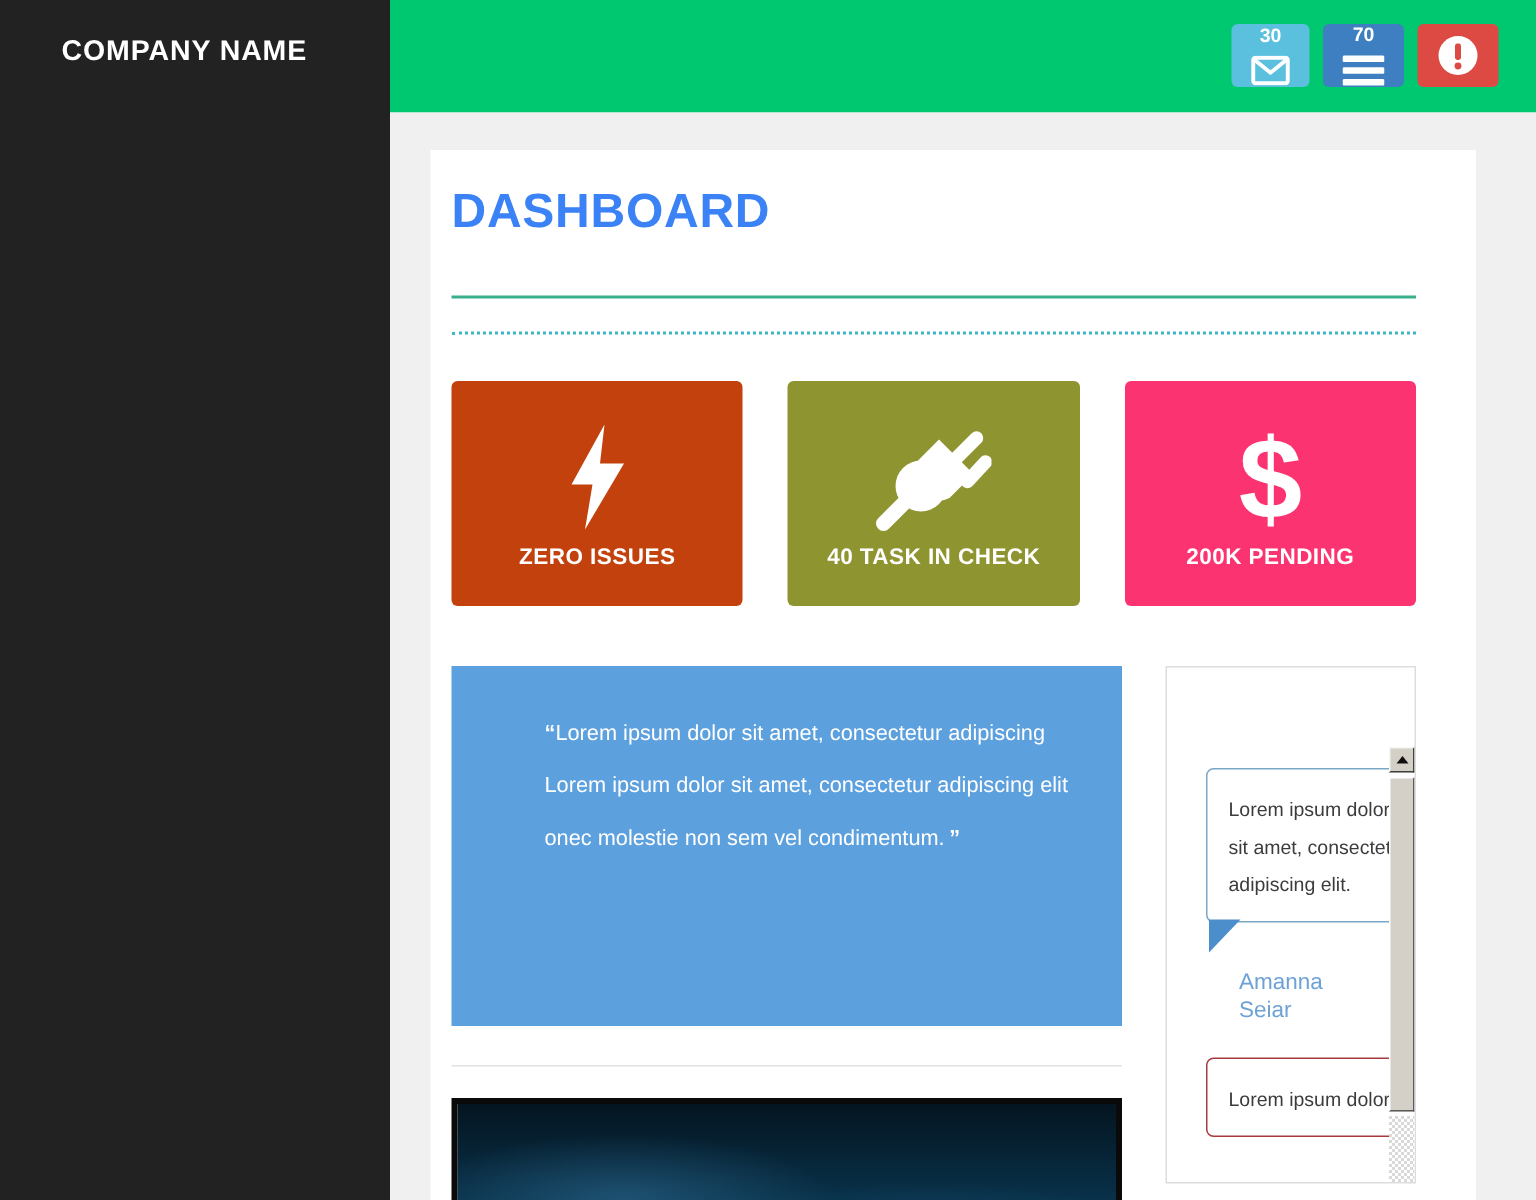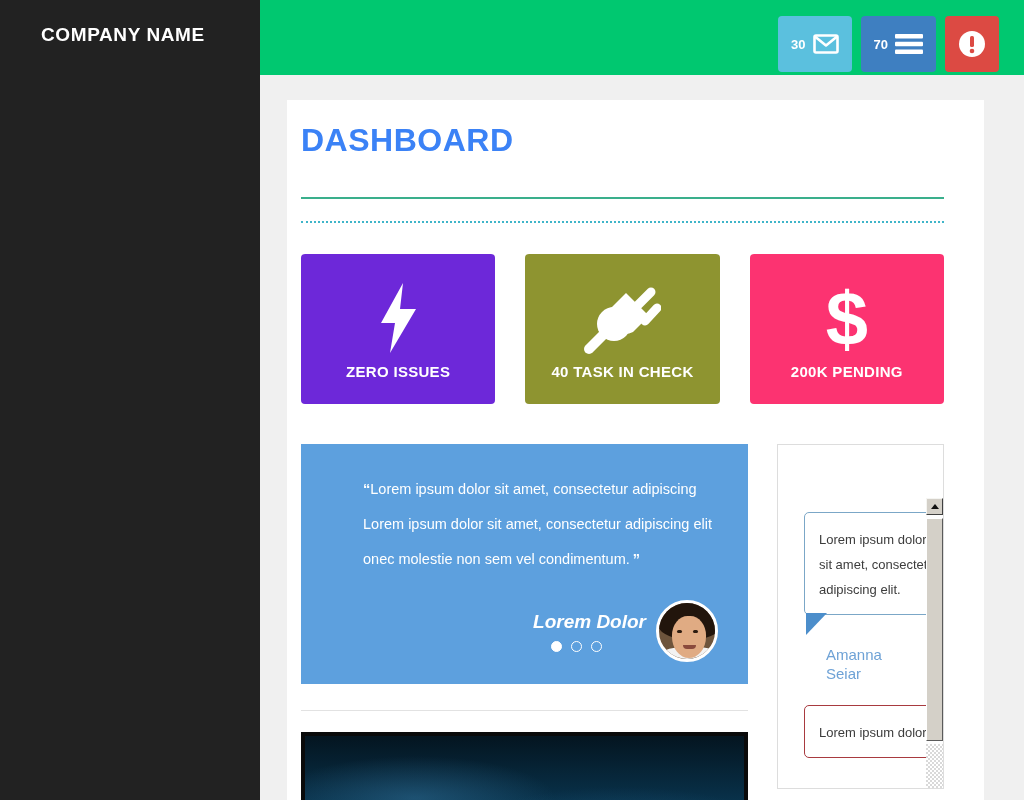--- a/index.html
+++ b/index.html
@@ -30,28 +30,29 @@
   #topbar {
     position: absolute; left: 260px; top: 0;
     width: 764px; height: 75px;
     background: #00c870;
   }
   #topbar-actions {
     position: absolute; right: 25px; top: 16px;
     display: flex; gap: 9px; align-items: center;
   }
   .topbtn {
-    height: 56px;
+    height: 42px;
     border-radius: 4px;
     display: flex; align-items: center; justify-content: center;
     gap: 7px;
     padding: 0 13px;
     color: #ffffff;
     cursor: pointer;
     border: none;
+    flex-direction: column;
   }
   .topbtn .count {
     font-size: 13px;
     font-weight: bold;
     line-height: 1;
   }
   .topbtn.mail { background: #5bc0de; }
   .topbtn.list { background: #3e7fc1; }
   .topbtn.alert { background: #dc4a43; width: 54px; padding: 0; }
 
@@ -353,21 +354,21 @@
   <div id="content">
     <div id="page">
       <div class="page-inner">
 
         <div id="page-title">DASHBOARD</div>
         <div class="rule-solid"></div>
         <div class="rule-dotted"></div>
 
         <div id="stats">
 
-          <div class="stat" style="background:#6d28d9">
+          <div class="stat" style="background:#c2410c">
             <span class="glyph">
               <svg width="50" height="74" viewBox="0 0 50 74">
                 <path d="M30 2 L8 42 L22 42 L17 72 L43 28 L27 28 Z" fill="#ffffff"></path>
               </svg>
             </span>
             <span class="label">ZERO ISSUES</span>
           </div>
 
           <div class="stat" style="background:#8e9430">
             <span class="glyph">
@@ -395,38 +396,20 @@
 
         </div>
 
         <div id="lower">
 
           <div id="left-col">
 
             <div id="testimonial">
               <div id="quote-text"><span class="qmark open">“</span><span>Lorem ipsum dolor sit amet, consectetur adipiscing Lorem ipsum dolor sit amet, consectetur adipiscing elit onec molestie non sem vel condimentum.</span><span class="qmark close">”</span></div>
 
-              <div id="author-row">
-                <div id="author-block">
-                  <div id="author-name">Lorem Dolor</div>
-                  <div id="dots">
-                    <span class="dot on"></span>
-                    <span class="dot"></span>
-                    <span class="dot"></span>
-                  </div>
-                </div>
-                <div id="avatar">
-                  <div class="shirt"></div>
-                  <div class="hair"></div>
-                  <div class="face"></div>
-                  <div class="eyeL"></div>
-                  <div class="eyeR"></div>
-                  <div class="mouth"></div>
-                </div>
-              </div>
             </div>
 
             <div class="thin-divider"></div>
 
             <div id="media"></div>
 
           </div>
 
           <div id="chat-panel">
 

